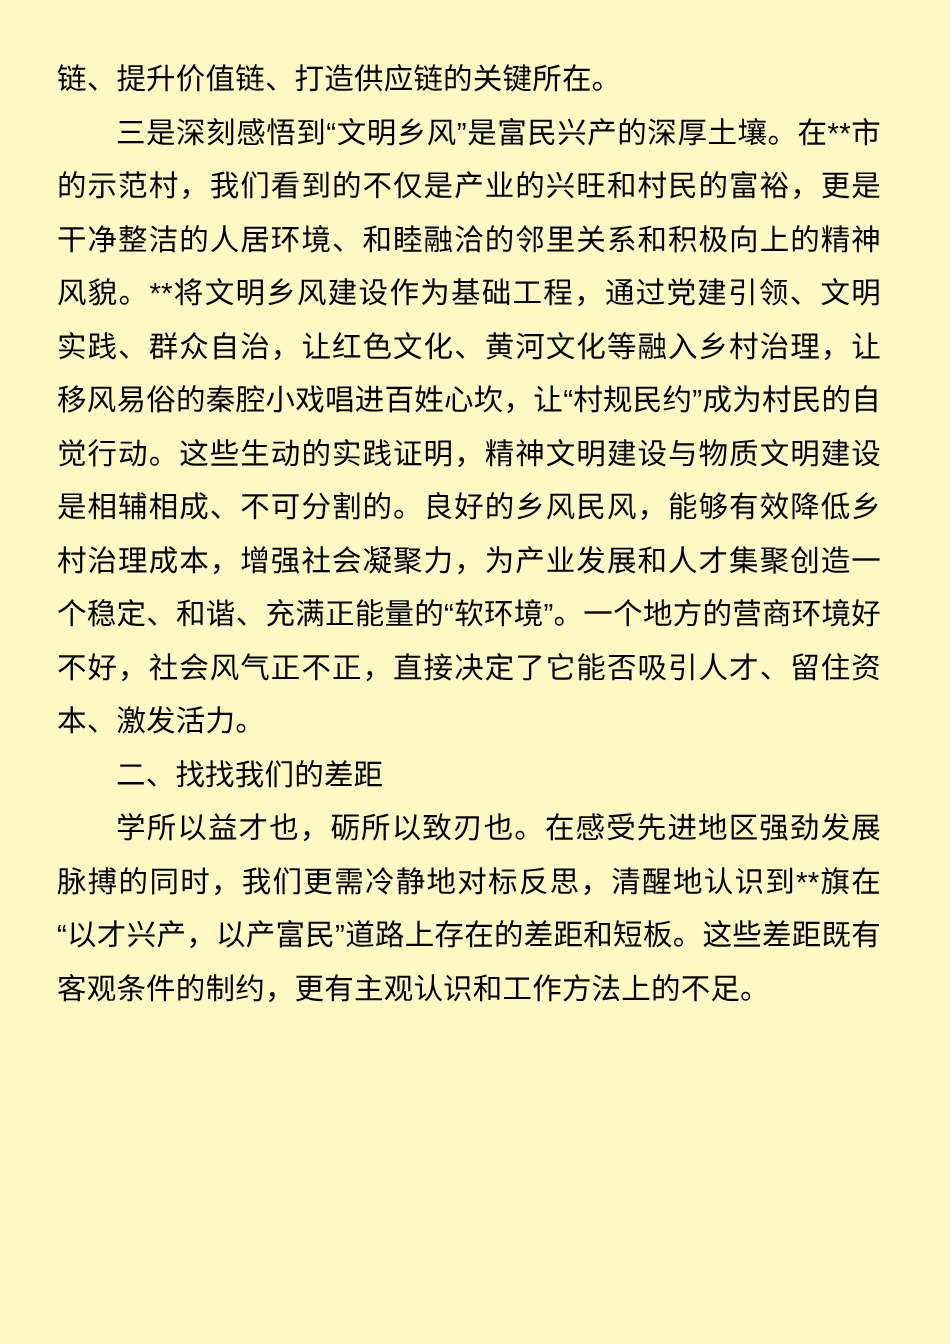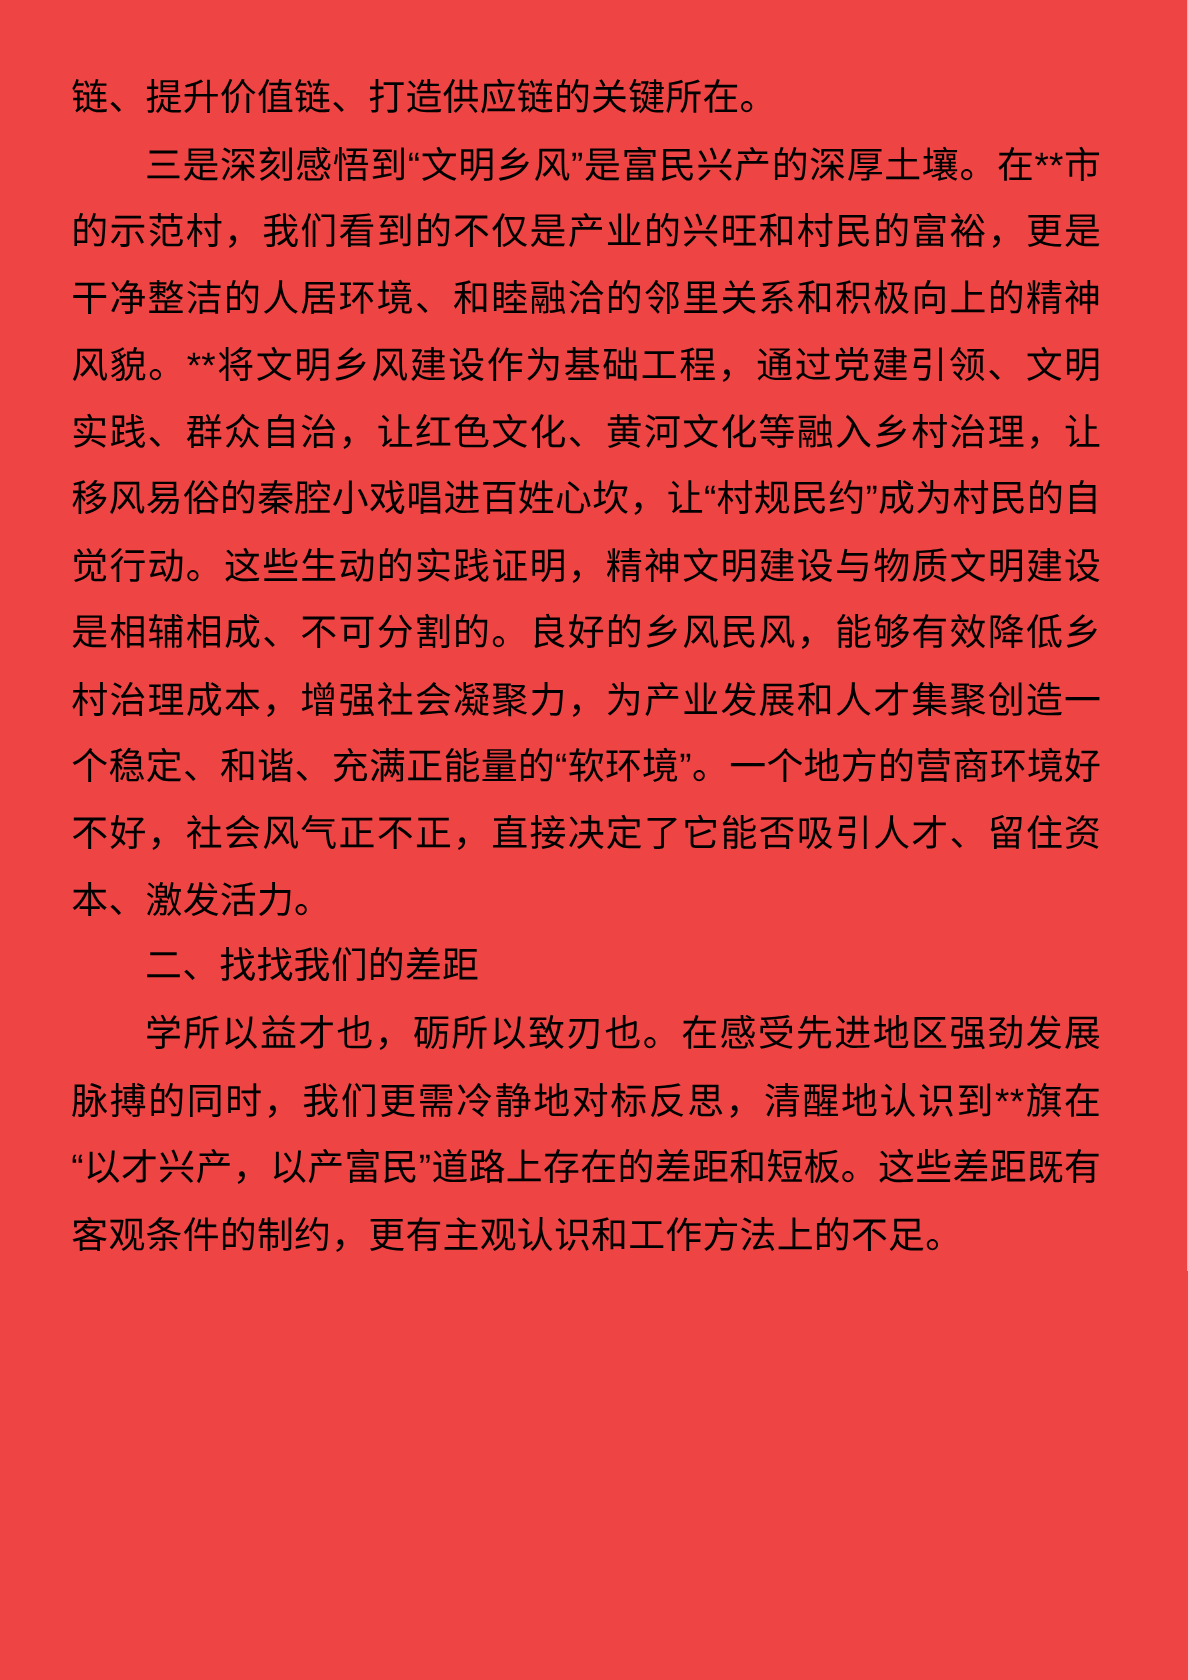--- a/index.html
+++ b/index.html
@@ -9,21 +9,21 @@
     background: #ffffff;
   }
   body {
     font-family: "Liberation Sans", "DejaVu Sans", sans-serif;
     -webkit-font-smoothing: antialiased;
   }
   .page {
     position: relative;
     width: 950px;
     height: 1344px;
-    background: #ef4444;
+    background: #fef9c3;
     overflow: hidden;
     box-sizing: border-box;
   }
   .page-body {
     position: absolute;
     left: 57px;
     top: 52px;
     width: 824px;
   }
   .para {
@@ -37,21 +37,20 @@
     text-justify: inter-ideograph;
     text-align-last: left;
     white-space: normal;
     word-break: break-all;
   }
   .para.indent {
     text-indent: 2em;
   }
   .para.heading {
     text-indent: 2em;
-    font-family: Liberation Mono, monospace;
   }
   
   .para.cont {
     text-indent: 0;
   }
 </style>
 </head>
 <body>
 
 <div class="page">

